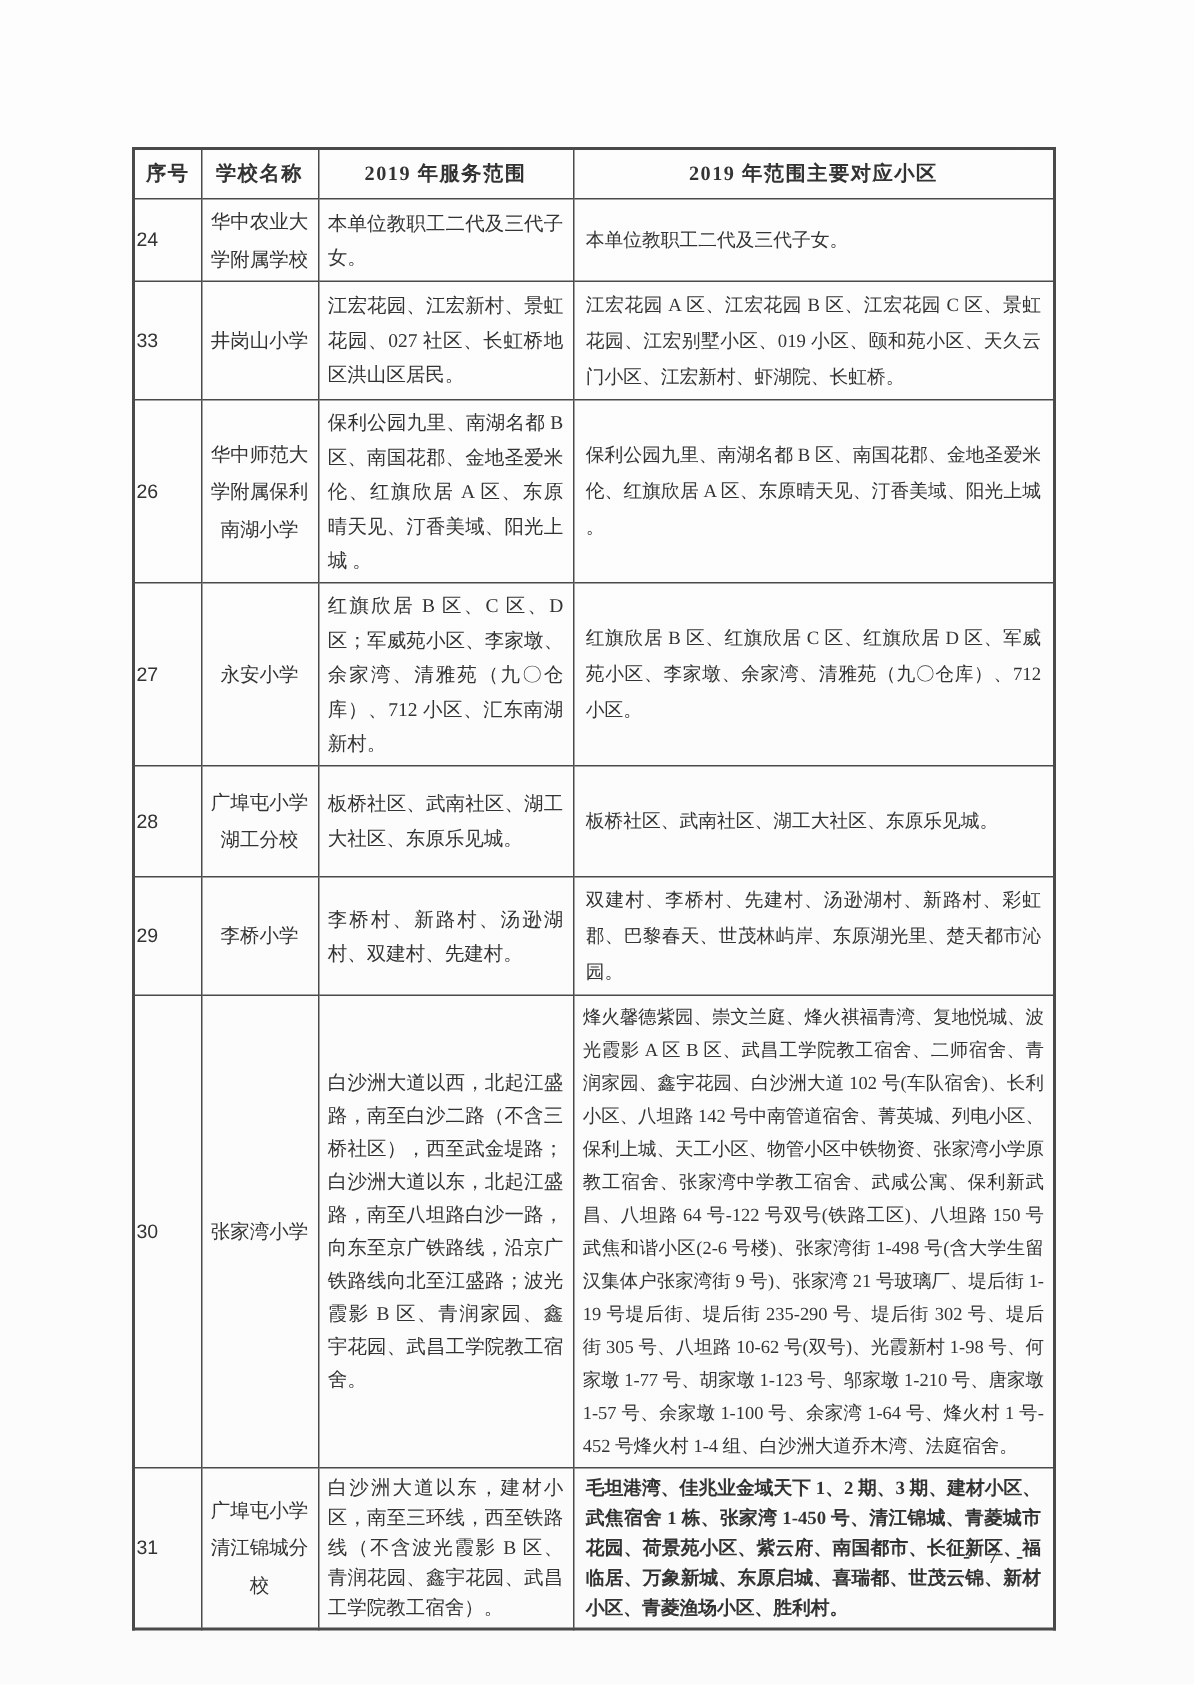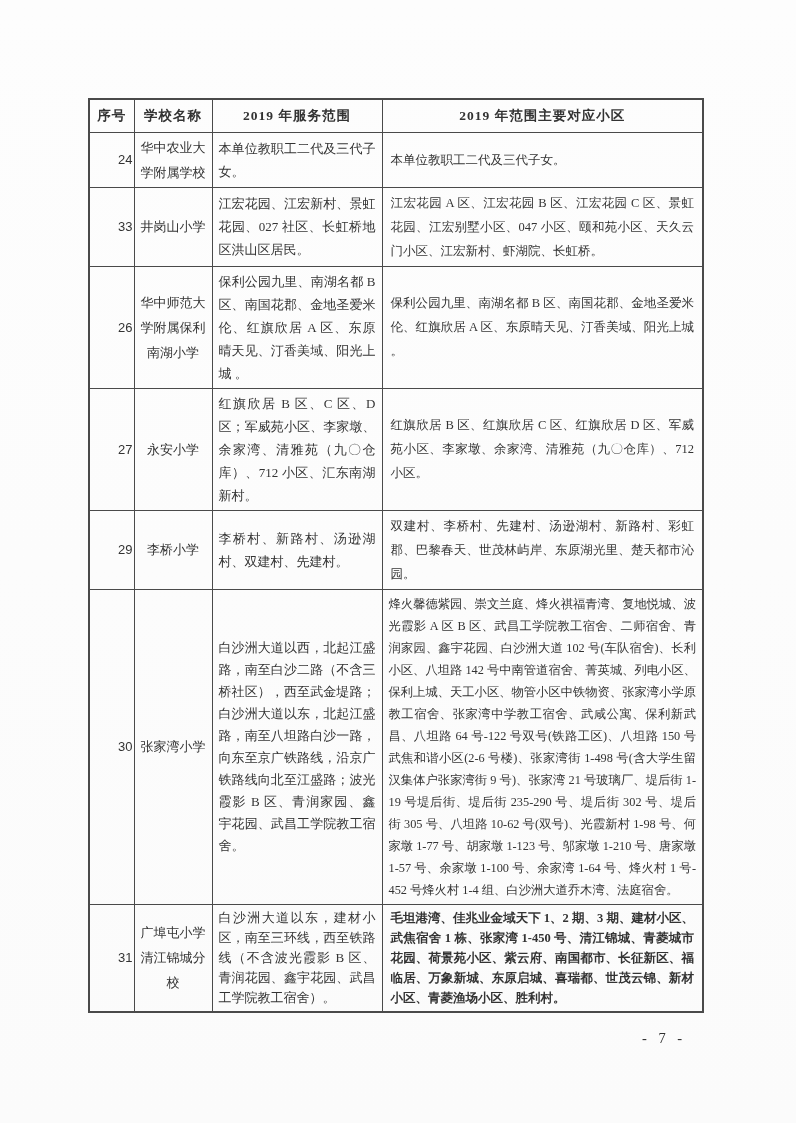--- a/index.html
+++ b/index.html
@@ -23,21 +23,21 @@
     border:1px solid #4a4a4a;
     color:#333333;
     vertical-align:middle;
     overflow:hidden;
     word-break:break-all;
   }
   th{
     font-size:13.5px;font-weight:bold;text-align:center;
     padding:2px;letter-spacing:1px;color:#2e2e2e;
   }
-  td.no{text-align:right;font-size:13px;font-family:"Liberation Sans","DejaVu Sans",sans-serif;}
+  td.no{text-align:left;font-size:13px;font-family:"Liberation Sans","DejaVu Sans",sans-serif;}
   td.school{font-size:13px;line-height:25px;text-align:center;padding:2px 4px;}
   td.scope{font-size:13px;line-height:23px;text-align:justify;padding:3px 6px;}
   td.comm{font-size:12.5px;line-height:24px;text-align:justify;padding:3px 8px;}
   tr.hdr{height:33px;}
   tr.r24{height:53px;}
   tr.r25{height:74px;}
   tr.r26{height:90px;}
   tr.r27{height:95px;}
   tr.r28{height:74px;}
   tr.r29{height:75px;}
@@ -78,33 +78,39 @@
       <tr class="r24">
         <td class="no">24</td>
         <td class="school">华中农业大学附属学校</td>
         <td class="scope">本单位教职工二代及三代子女。</td>
         <td class="comm">本单位教职工二代及三代子女。</td>
       </tr>
       <tr class="r25">
         <td class="no">33</td>
         <td class="school">井岗山小学</td>
         <td class="scope">江宏花园、江宏新村、景虹花园、027 社区、长虹桥地区洪山区居民。</td>
-        <td class="comm">江宏花园 A 区、江宏花园 B 区、江宏花园 C 区、景虹花园、江宏别墅小区、047 小区、颐和苑小区、天久云门小区、江宏新村、虾湖院、长虹桥。</td>
+        <td class="comm">江宏花园 A 区、江宏花园 B 区、江宏花园 C 区、景虹花园、江宏别墅小区、019 小区、颐和苑小区、天久云门小区、江宏新村、虾湖院、长虹桥。</td>
       </tr>
       <tr class="r26">
         <td class="no">26</td>
         <td class="school">华中师范大学附属保利南湖小学</td>
         <td class="scope">保利公园九里、南湖名都 B 区、南国花郡、金地圣爱米伦、红旗欣居 A 区、东原晴天见、汀香美域、阳光上城 。</td>
         <td class="comm">保利公园九里、南湖名都 B 区、南国花郡、金地圣爱米伦、红旗欣居 A 区、东原晴天见、汀香美域、阳光上城 。</td>
       </tr>
       <tr class="r27">
         <td class="no">27</td>
         <td class="school">永安小学</td>
         <td class="scope">红旗欣居 B 区、C 区、D 区；军威苑小区、李家墩、余家湾、清雅苑（九〇仓库）、712 小区、汇东南湖新村。</td>
         <td class="comm">红旗欣居 B 区、红旗欣居 C 区、红旗欣居 D 区、军威苑小区、李家墩、余家湾、清雅苑（九〇仓库）、712 小区。</td>
+      </tr>
+      <tr class="r28">
+        <td class="no">28</td>
+        <td class="school">广埠屯小学湖工分校</td>
+        <td class="scope">板桥社区、武南社区、湖工大社区、东原乐见城。</td>
+        <td class="comm">板桥社区、武南社区、湖工大社区、东原乐见城。</td>
       </tr>
       <tr class="r29">
         <td class="no">29</td>
         <td class="school">李桥小学</td>
         <td class="scope">李桥村、新路村、汤逊湖村、双建村、先建村。</td>
         <td class="comm">双建村、李桥村、先建村、汤逊湖村、新路村、彩虹郡、巴黎春天、世茂林屿岸、东原湖光里、楚天都市沁园。</td>
       </tr>
       <tr class="r30">
         <td class="no">30</td>
         <td class="school">张家湾小学</td>

